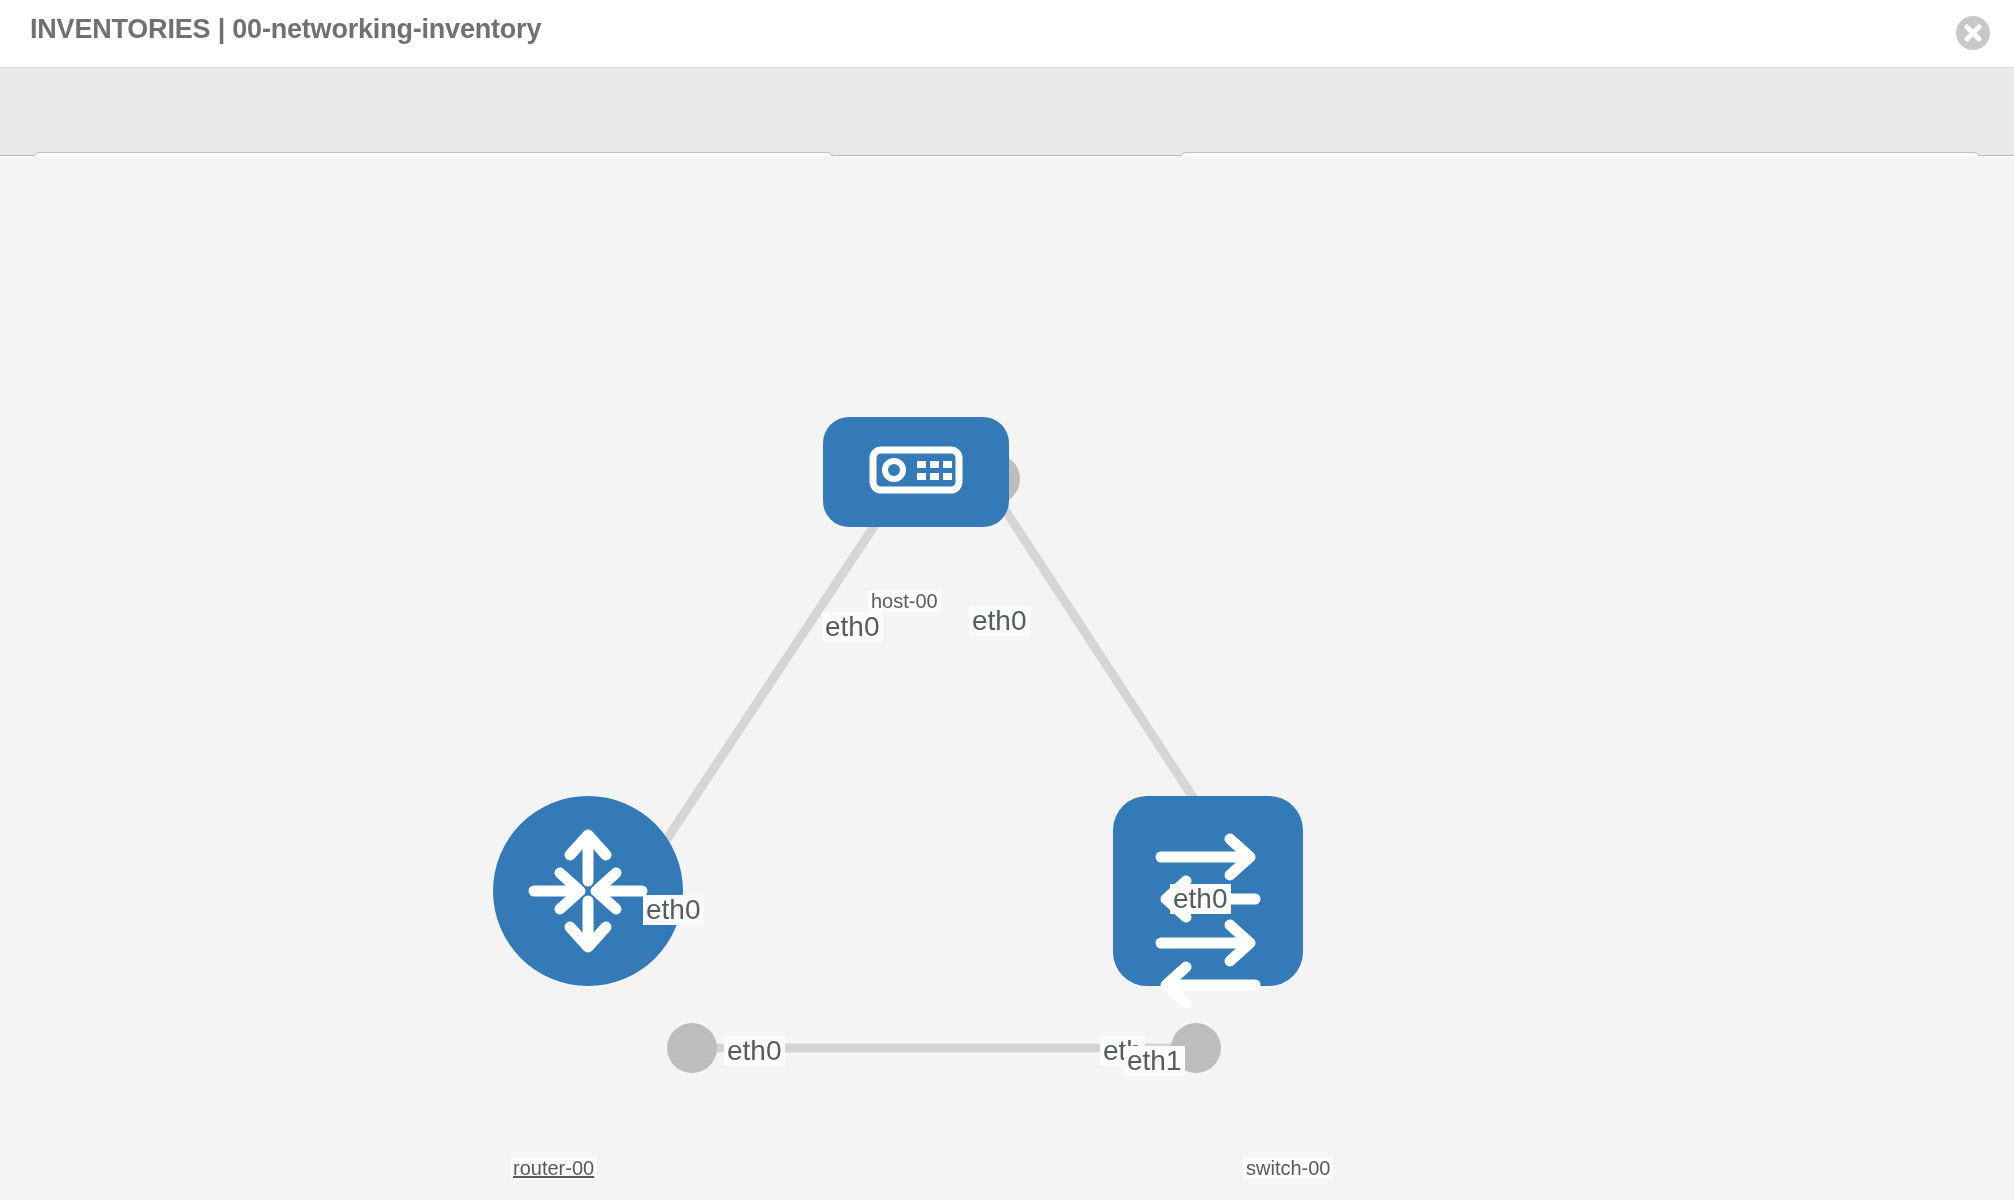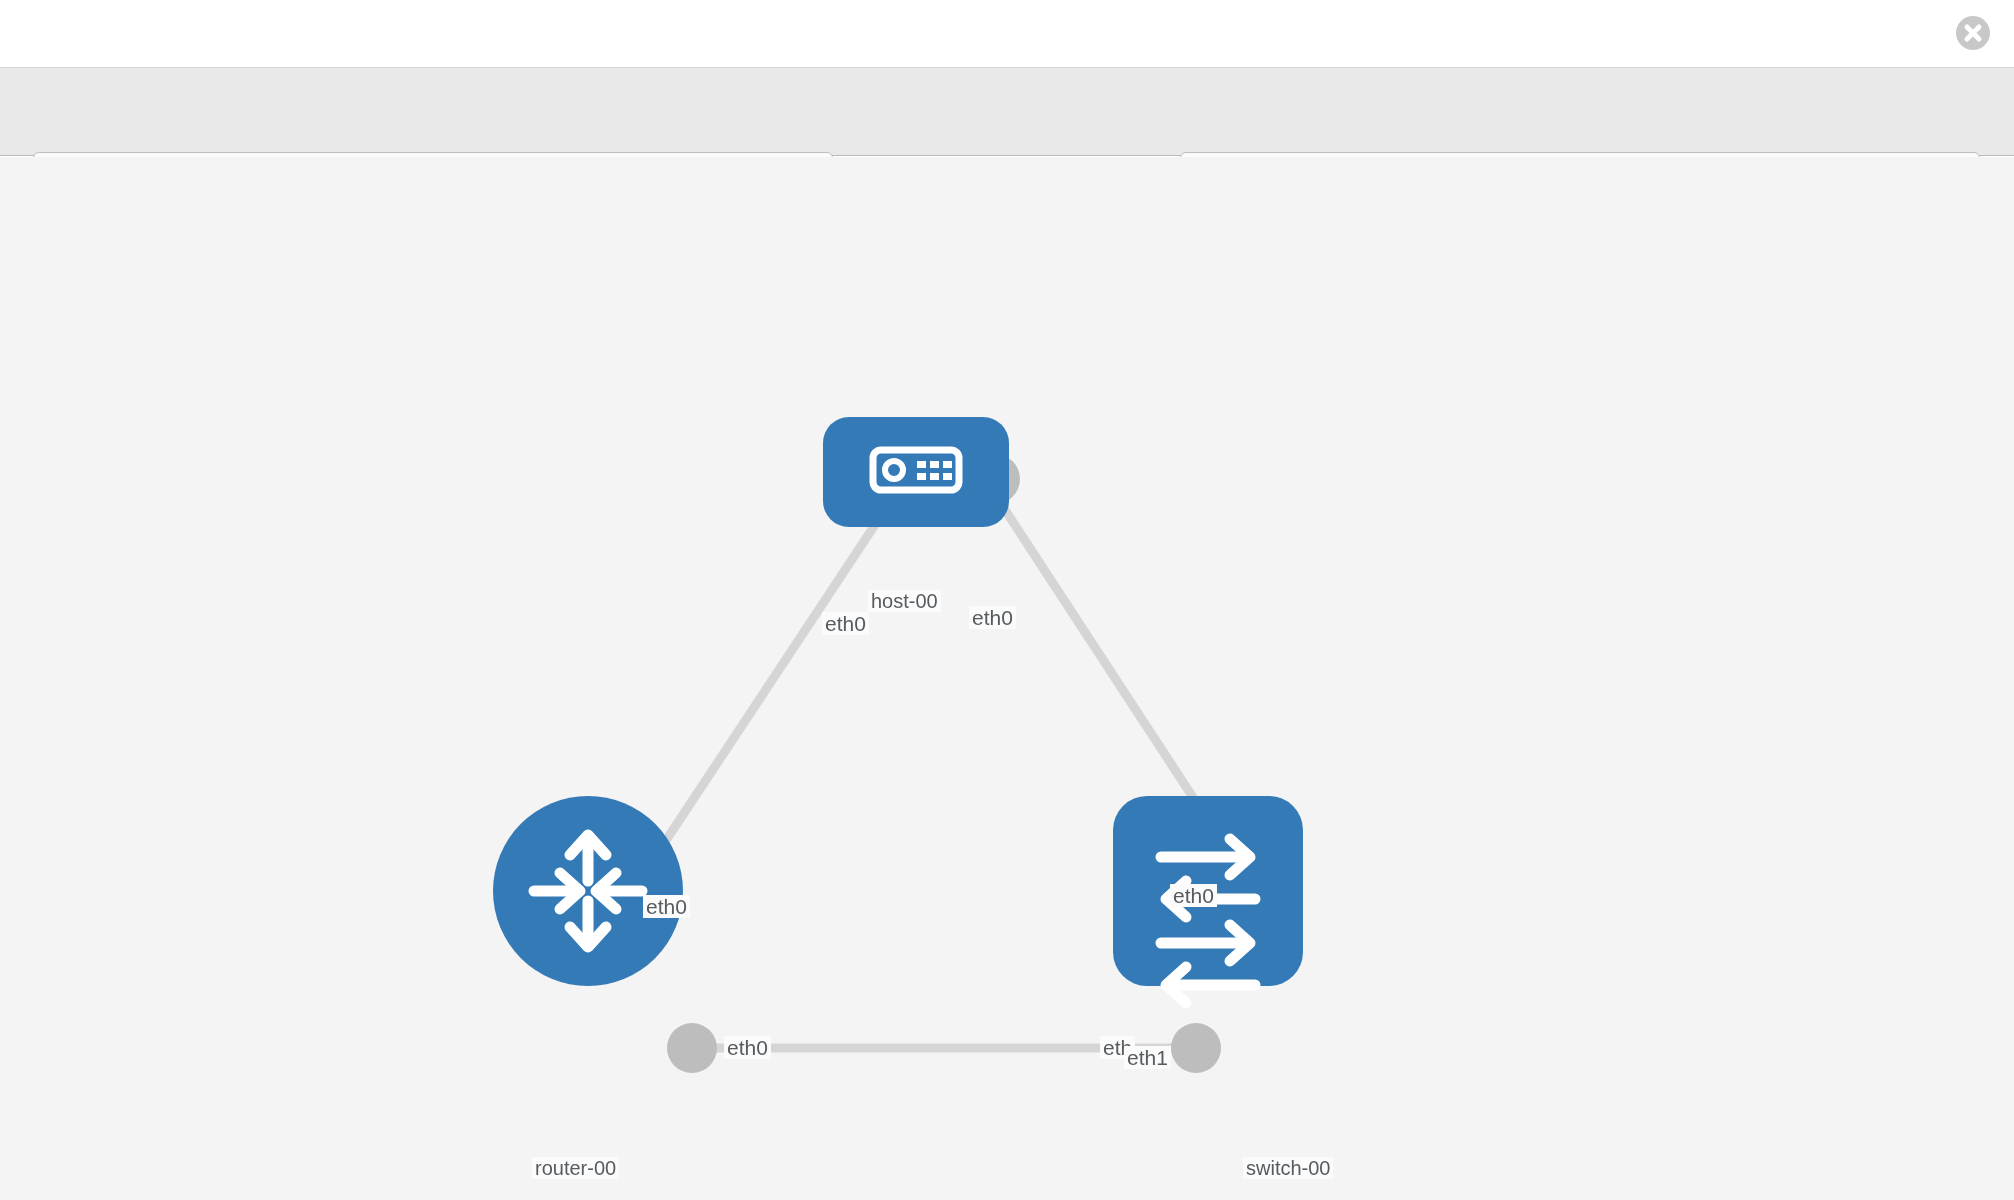--- a/index.html
+++ b/index.html
@@ -84,26 +84,27 @@
   
   .node-label{
     position:absolute;
     background:#fbfbfb;
     color:#555b5f;
     white-space:nowrap;
     line-height:1;
     padding:1px 3px;
   }
   .name-label{font-size:20px;}
-  .iface-label{font-size:21px;}
+  .iface-label{font-size:28px;}
 </style>
 </head>
 <body>
 
 <div id="header">
+  <div id="page-title">INVENTORIES | 00-networking-inventory</div>
   <div id="close-btn">
     <svg width="34" height="34" viewBox="0 0 34 34">
       <path d="M11 11 L23 23 M23 11 L11 23" stroke="#ffffff" stroke-width="5" stroke-linecap="round"></path>
     </svg>
   </div>
 </div>
 
 <div id="toolbar">
 
   <div id="actions-select" class="select-box">
@@ -193,21 +194,21 @@
         <line x1="1161" y1="786" x2="1248" y2="786"></line>
         <polyline points="1230,768 1250,786 1230,804"></polyline>
 
         <line x1="1255" y1="828" x2="1168" y2="828"></line>
         <polyline points="1186,810 1166,828 1186,846"></polyline>
       </g>
     </g>
   </svg>
 
   <div class="node-label name-label" style="left:868px;top:433px;">host-00</div>
-  <div class="node-label name-label" style="left:532px;top:1000px;">router-00</div>
+  <div class="node-label name-label" style="left:510px;top:1000px;text-decoration:underline;">router-00</div>
   <div class="node-label name-label" style="left:1243px;top:1000px;text-align:center;">switch-00</div>
 
   <div class="node-label iface-label" style="left:822px;top:455px;">eth0</div>
   <div class="node-label iface-label" style="left:969px;top:449px;">eth0</div>
   <div class="node-label iface-label" style="left:643px;top:738px;">eth0</div>
   <div class="node-label iface-label" style="left:1170px;top:727px;">eth0</div>
   <div class="node-label iface-label" style="left:724px;top:879px;">eth0</div>
   <div class="node-label iface-label" style="left:1100px;top:879px;">eth</div>
   <div class="node-label iface-label" style="left:1124px;top:889px;">eth1</div>
 

